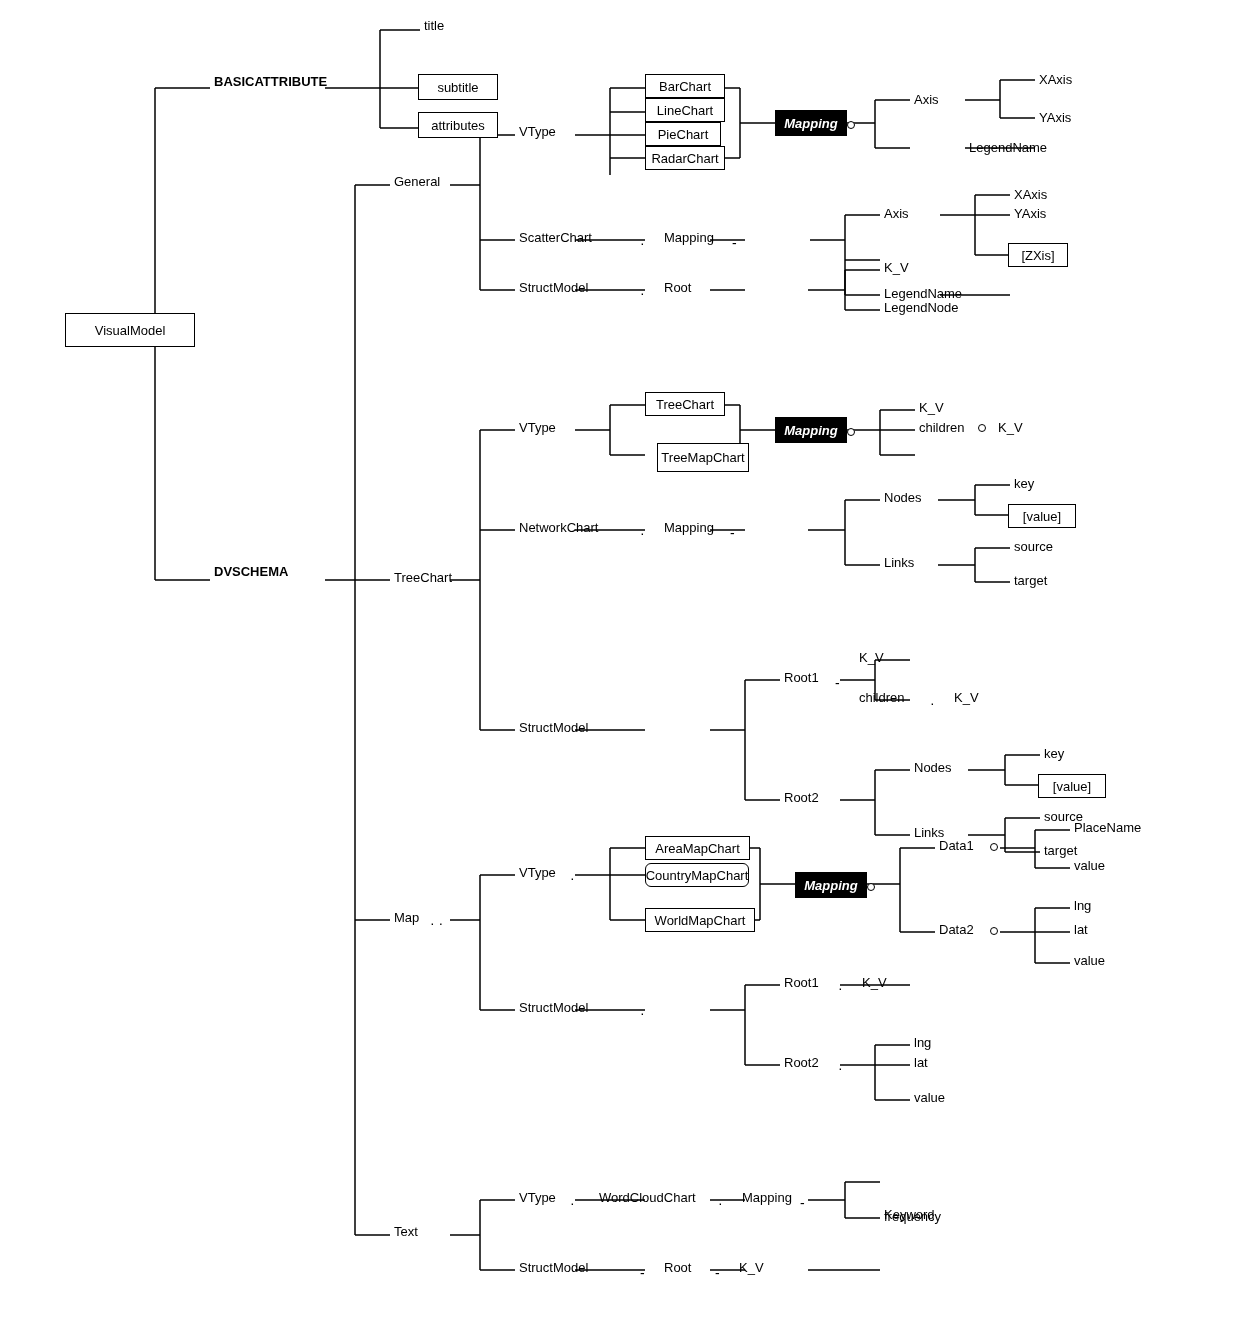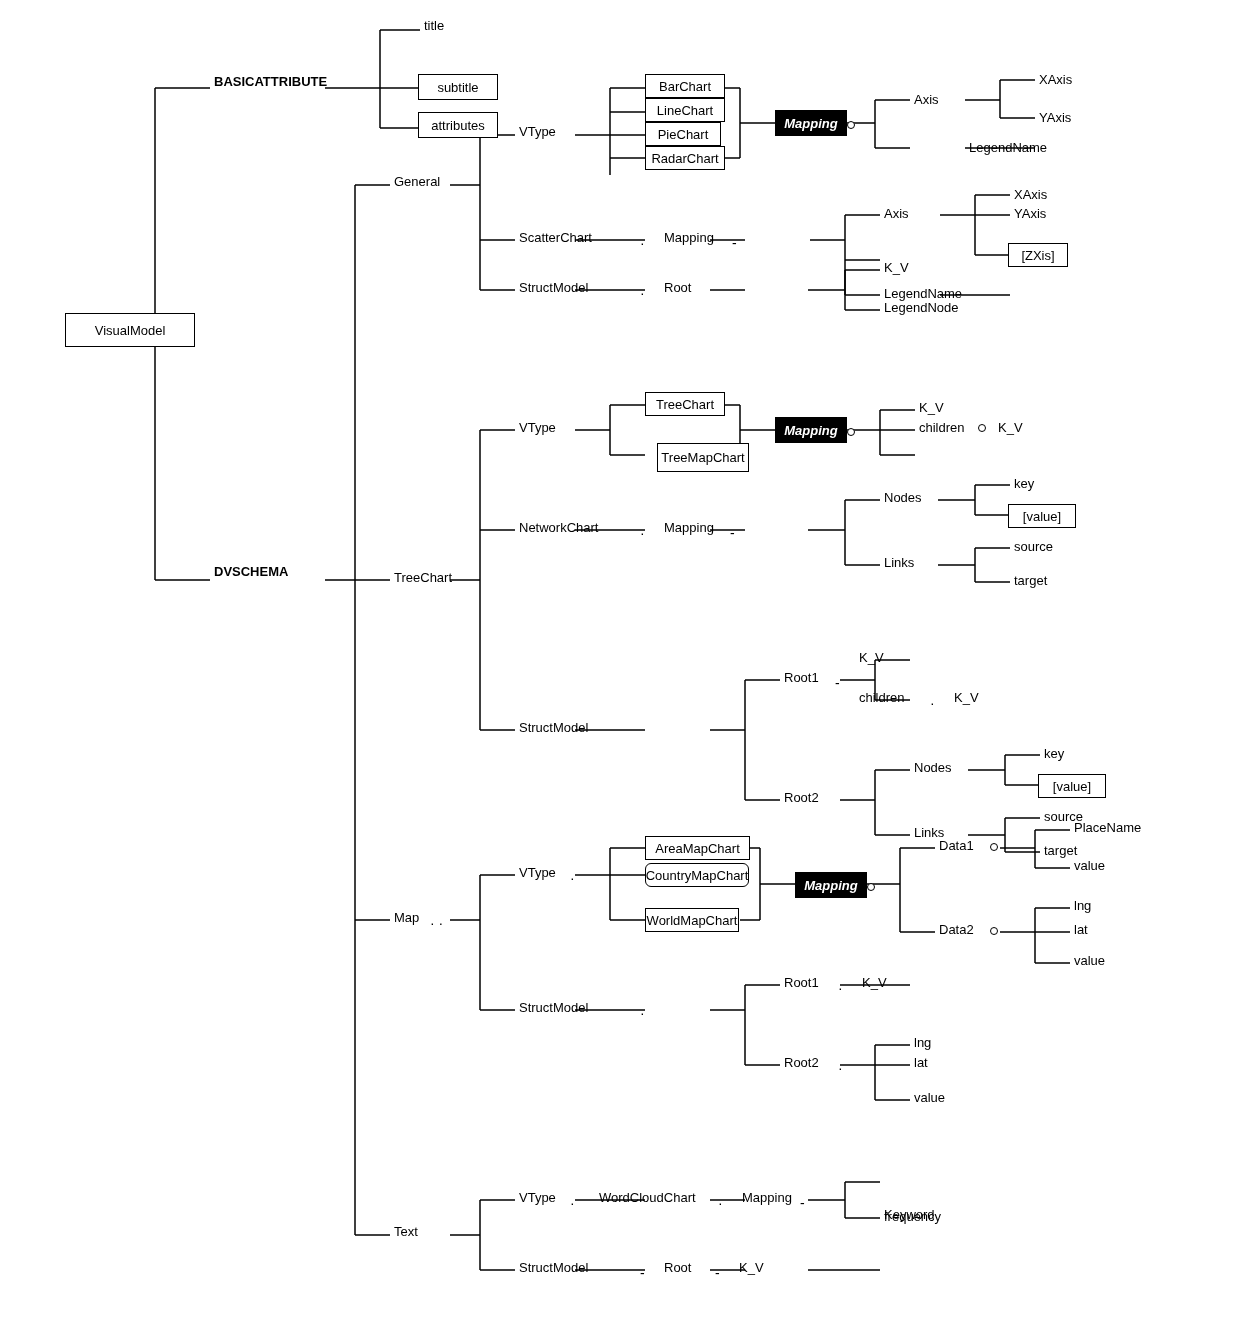--- a/index.html
+++ b/index.html
@@ -524,21 +524,21 @@
   <div style="position:absolute; left:570px; top:870px; font-size:14px;">·</div>
 
   <div class="node box" style="left:645px; top:836px; width:105px; height:24px;">
     <span>AreaMapChart</span>
   </div>
 
   <div class="node box" style="left:645px; top:863px; width:104px; height:24px;border-radius:6px;">
     <span>CountryMapChart</span>
   </div>
 
-  <div class="node box" style="left:645px; top:908px; width:94px; height:24px;">
+  <div class="node box" style="left:645px; top:908px; width:110px; height:24px;">
     <span>WorldMapChart</span>
   </div>
 
   <div class="node box-black" style="left:795px; top:872px; width:72px; height:26px;">
     <span>Mapping</span>
   </div>
 
   <div style="position:absolute; left:867px; top:883px; width:8px; height:8px; border-radius:50%; border:1.5px solid #000; background:#fff;"></div>
 
   <div class="node text-only" style="left:935px; top:836px;">

